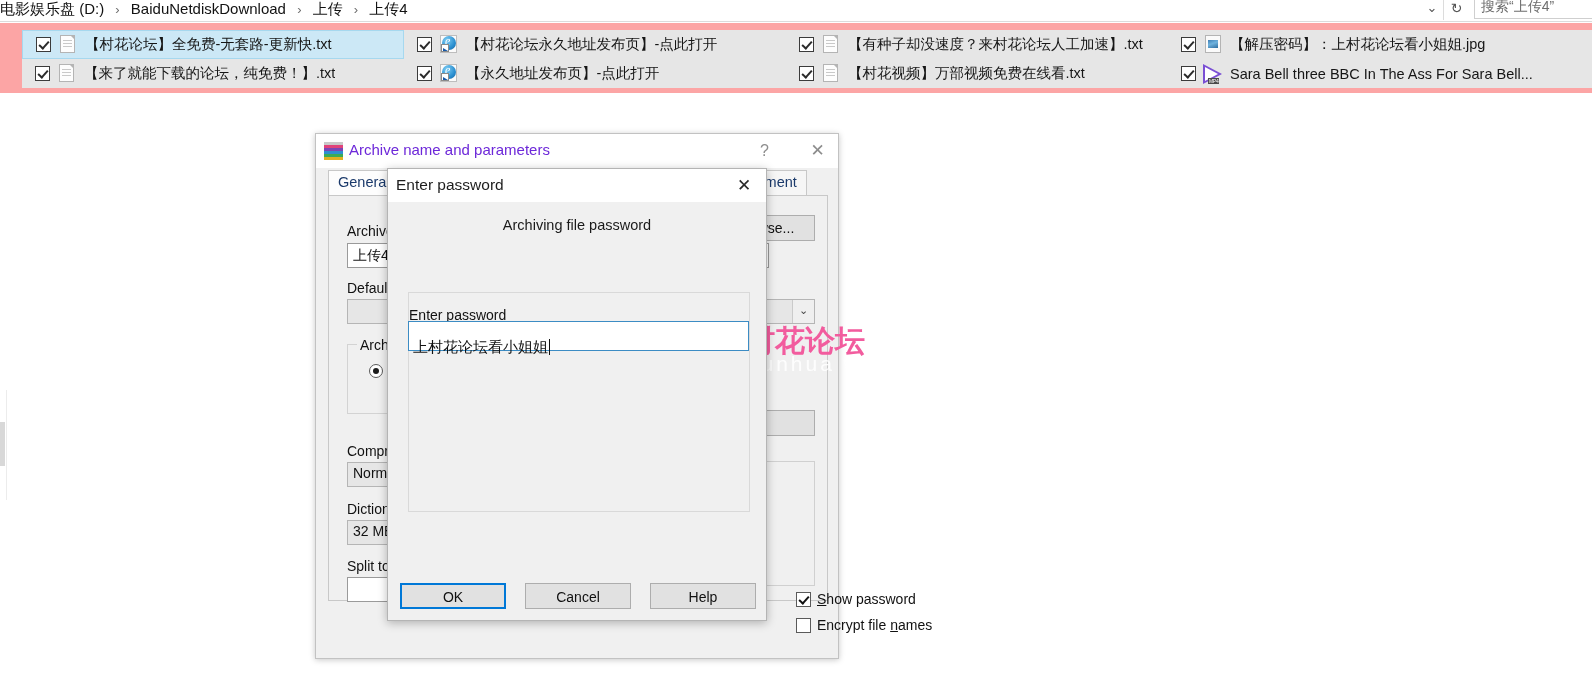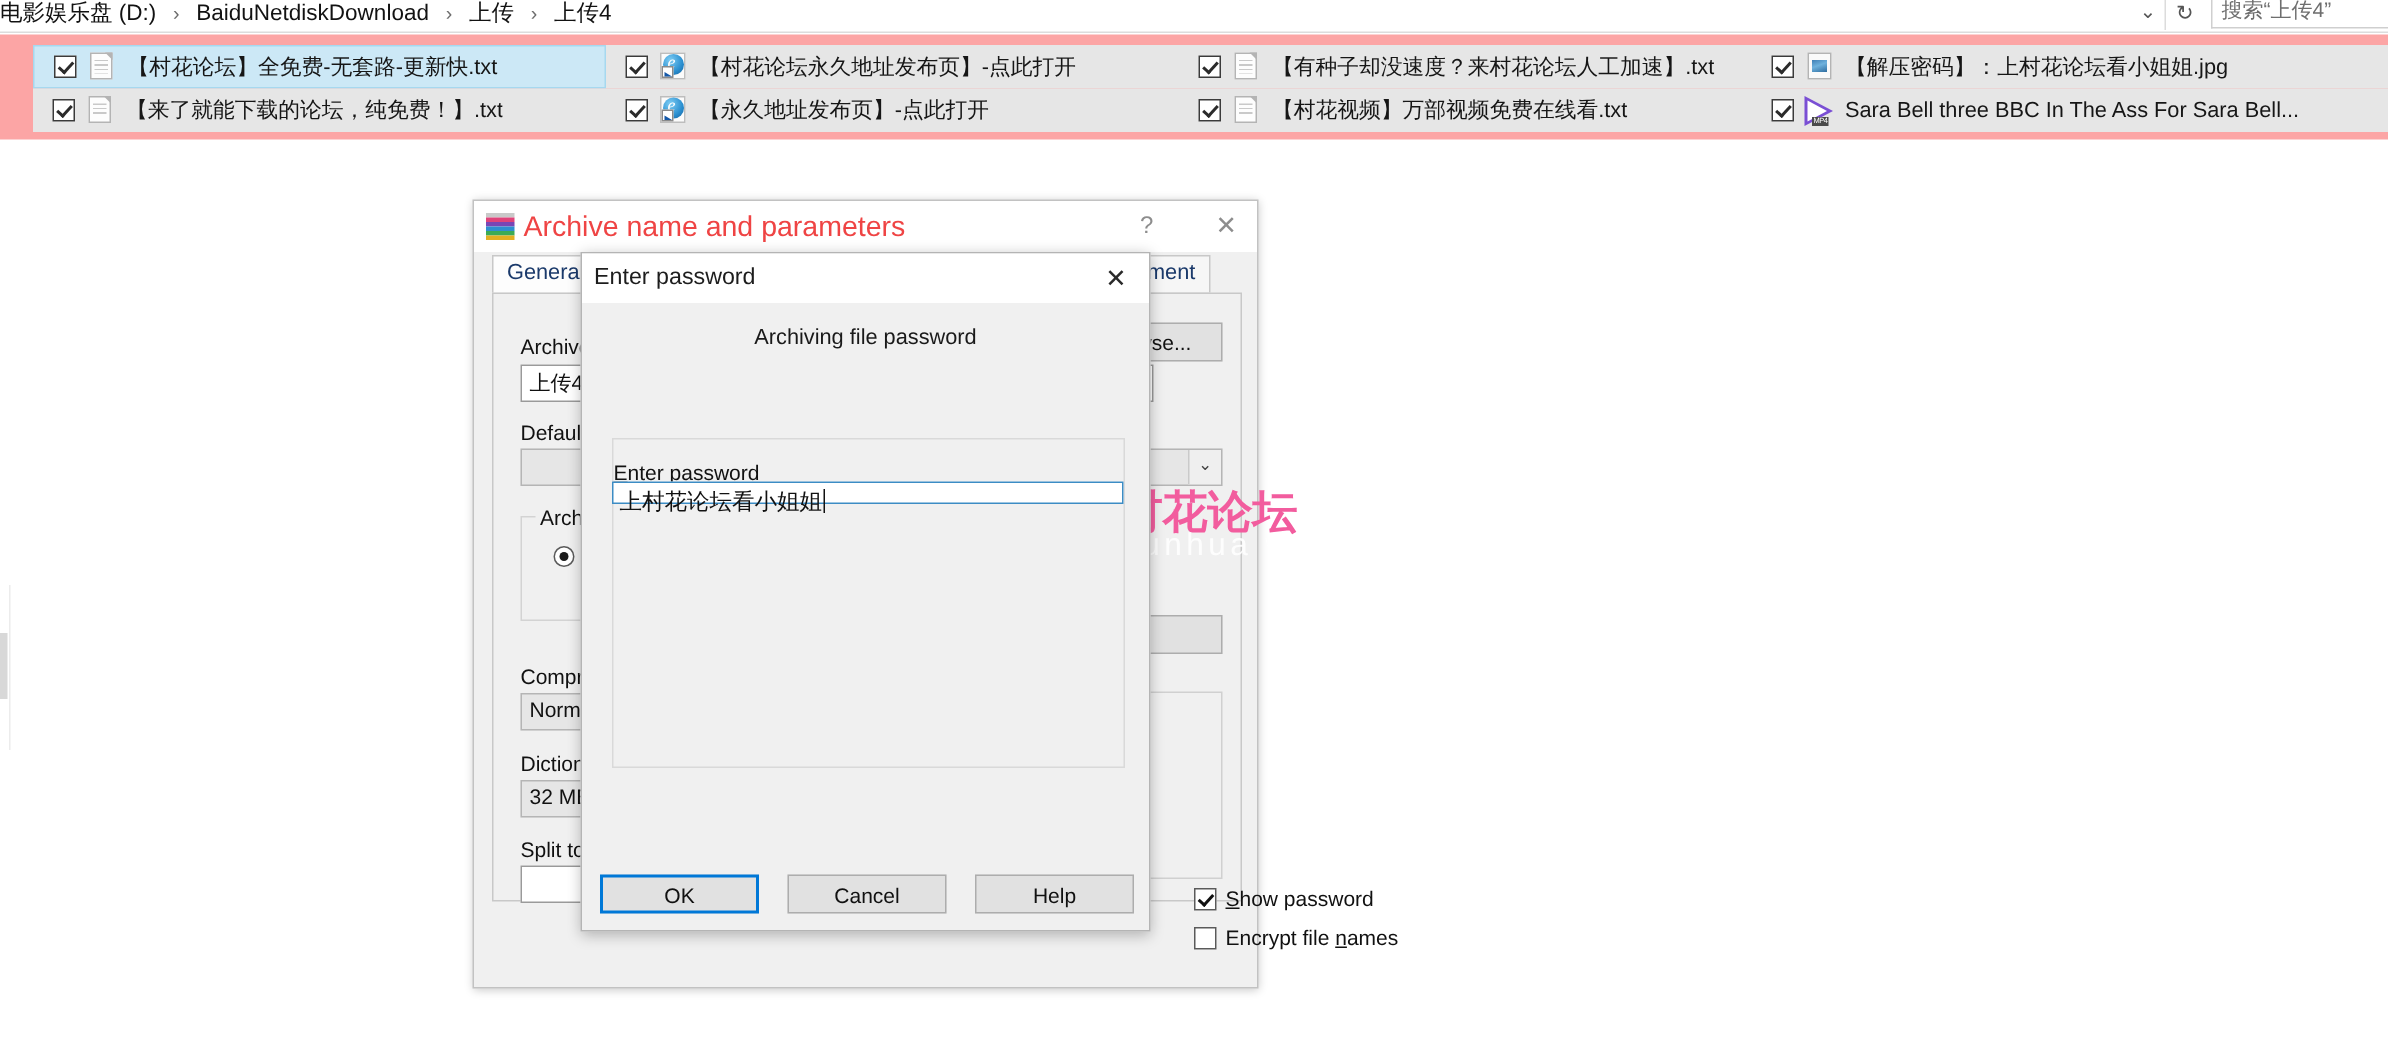--- a/index.html
+++ b/index.html
@@ -190,21 +190,21 @@
   #winrar-titlebar {
     position: absolute; left: 0; top: 0; right: 0; height: 34px;
     background: #ffffff;
   }
   #winrar-appicon {
     position: absolute; left: 8px; top: 8px; width: 19px; height: 18px;
   }
   .bk { position: absolute; left: 0; width: 19px; height: 3px; }
   #winrar-title {
     position: absolute; left: 33px; top: 7px;
-    font-size: 19px; color: #ef4444;
+    font-size: 15px; color: #6d28d9;
   }
   #winrar-help-btn {
     position: absolute; left: 426px; top: 0; width: 45px; height: 34px;
     text-align: center; line-height: 34px; font-size: 16px; color: #8d8d8d;
   }
   #winrar-close-btn {
     position: absolute; left: 479px; top: 0; width: 45px; height: 34px;
     text-align: center; line-height: 34px; font-size: 17px; color: #8d8d8d;
   }
 
@@ -289,24 +289,24 @@
   #pwd-fieldset {
     position: absolute; left: 20px; top: 123px; width: 342px; height: 220px;
     border: 1px solid #d9d9d9;
   }
   #pwd-enter-label {
     position: absolute; left: 21px; top: 138px;
     font-size: 14px; color: #111;
   }
   #pwd-enter-label .acc { text-decoration: underline; }
   #pwd-input {
-    position: absolute; left: 20px; top: 152px; width: 341px; height: 15px;
+    position: absolute; left: 20px; top: 152px; width: 341px; height: 30px;
     border: 1px solid #3c8cc4; background: #fff;
     font-size: 15px; color: #111;
-    padding: 2px 4px; line-height: 21px;
+    padding: 14px 4px; line-height: 21px;
   }
   #pwd-caret {
     display: inline-block; width: 1px; height: 16px;
     background: #111; vertical-align: -3px; margin-left: 1px;
   }
   .cbrow { position: absolute; height: 18px; }
   .cbox {
     position: absolute; left: 0; top: 0;
     width: 15px; height: 15px; border: 1px solid #5a5a5a; background: #fff;
   }

